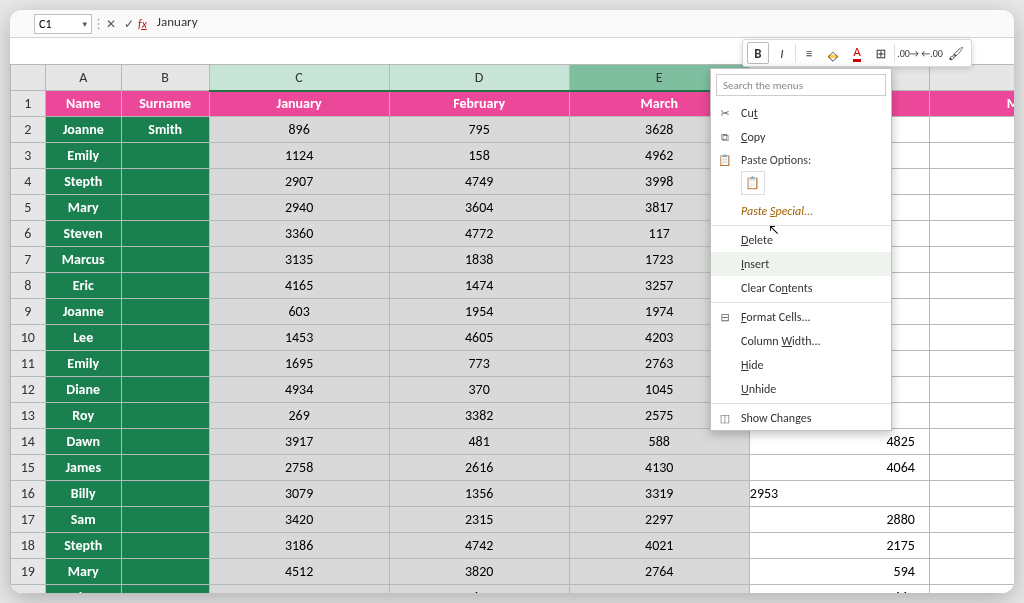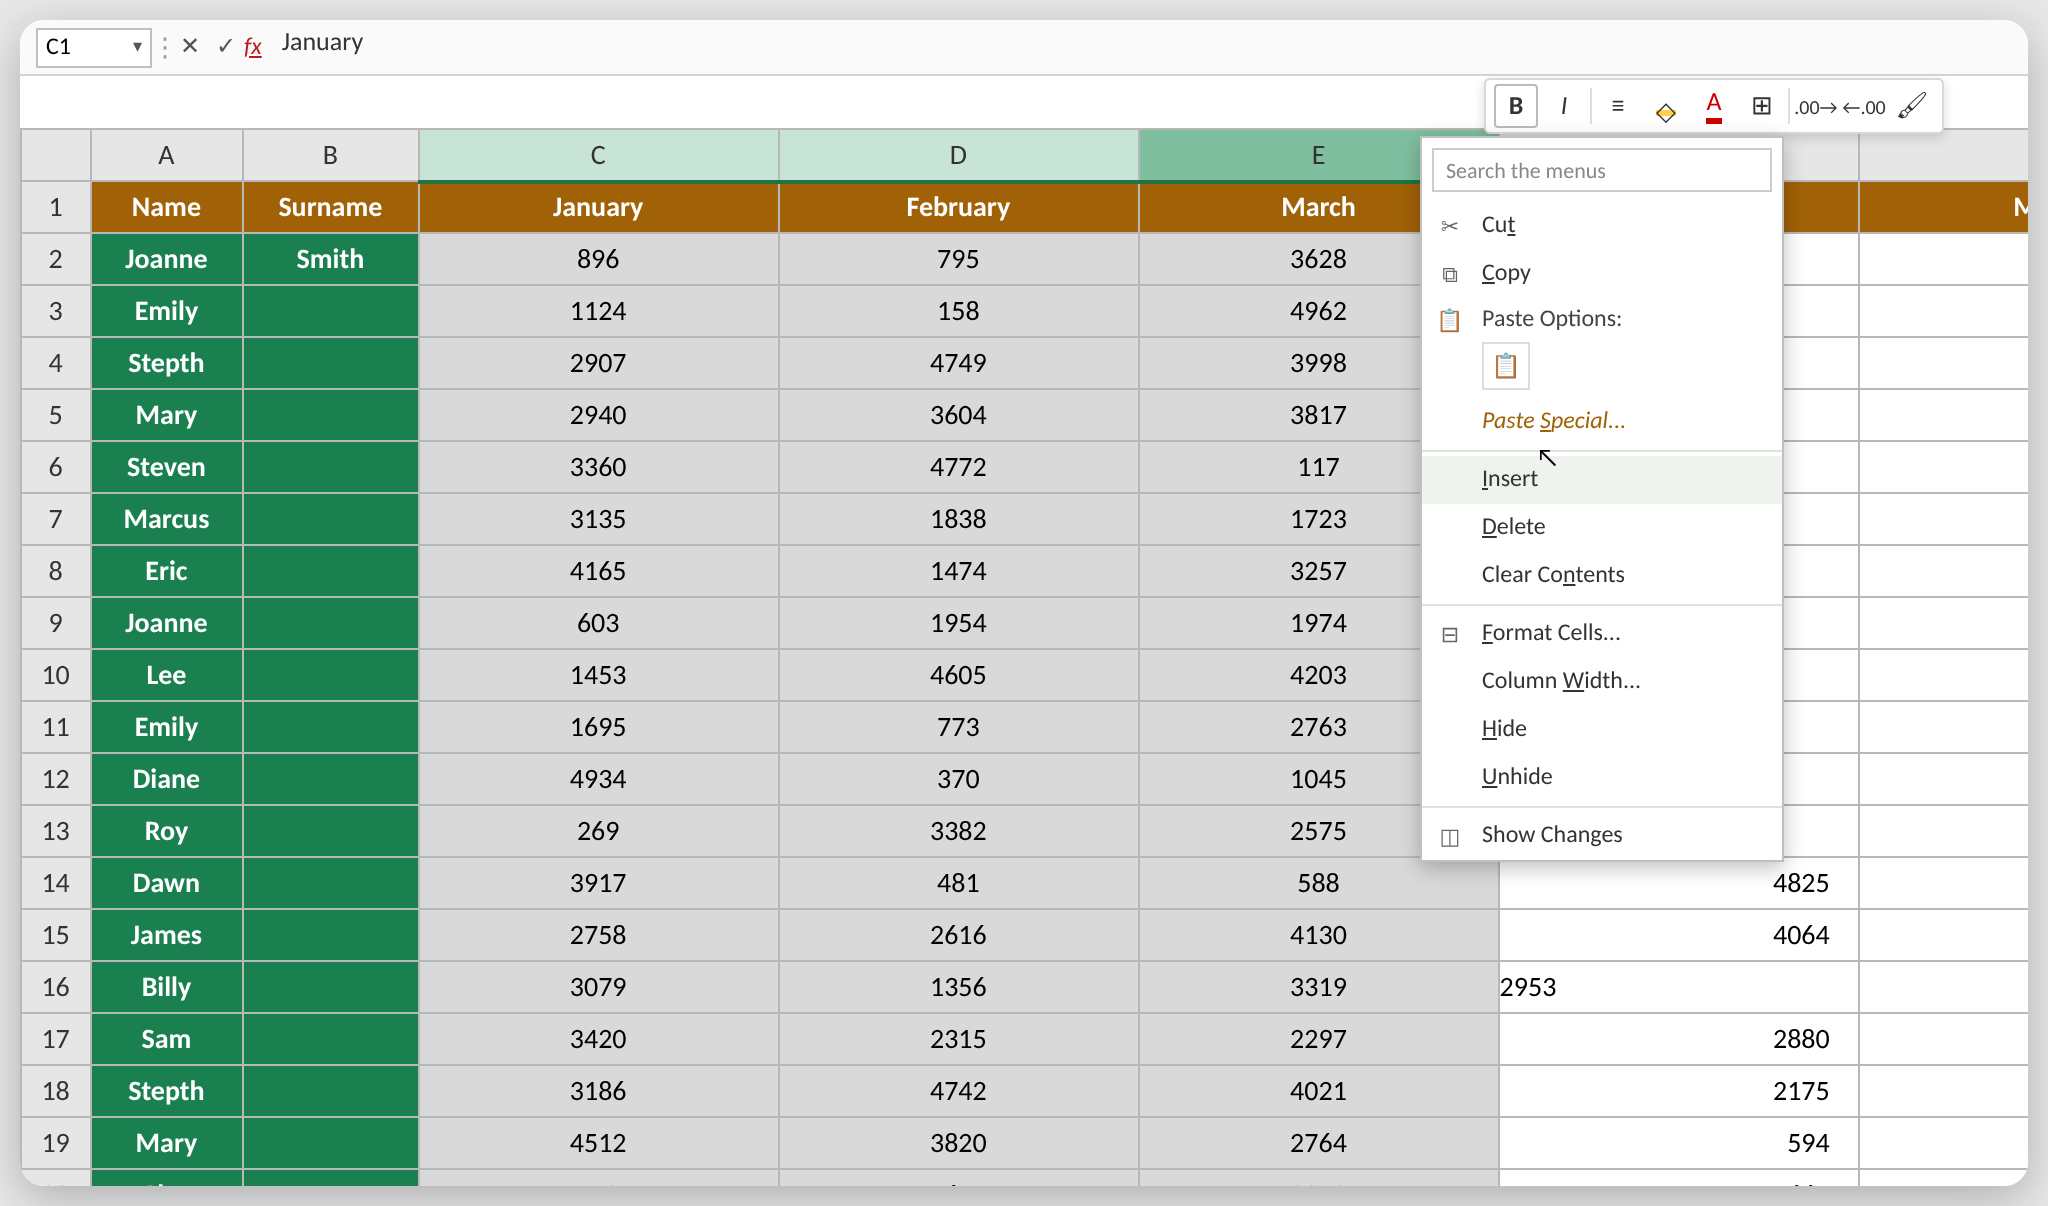--- a/index.html
+++ b/index.html
@@ -1,20 +1,20 @@
 <!DOCTYPE html>
 <html><head>
 <meta charset="utf-8">
 <style>
 * { box-sizing: border-box; margin: 0; padding: 0; font-family: Calibri, Arial, sans-serif; }
 body { background: #e8e8e8; display: flex; justify-content: center; align-items: flex-start; padding: 10px; }
 .window { width: 1024px; height: 583px; background: #fff; border-radius: 12px; box-shadow: 0 6px 24px rgba(0,0,0,0.25); overflow: hidden; position: relative; }
 
 
-.formula-bar { height: 28px; display: flex; align-items: center; padding: 0 8px; border-bottom: 1px solid #d4d4d4; background: #fafafa; font-size: 13px; }
+.formula-bar { height: 28px; display: flex; align-items: center; padding: 0 24px; border-bottom: 1px solid #d4d4d4; background: #fafafa; font-size: 13px; }
 .name-box { width: 58px; height: 20px; border: 1px solid #c0c0c0; background: #fff; padding: 0 4px; display: flex; align-items: center; justify-content: space-between; }
 .name-box-text { font-size: 12px; }
 .chevron { font-size: 9px; color: #555; }
 .divider { width: 10px; text-align: center; color: #999; }
 .fbtn { width: 18px; text-align: center; color: #555; font-size: 12px; cursor: default; }
 .fx-label { font-style: italic; font-size: 12px; color: #b91c1c; margin-right: 6px; text-decoration: underline; }
 .formula-input { flex: 1; height: 20px; padding: 0 4px; font-size: 13px; color: #333; }
 
 
 .mini-toolbar { position: absolute; top: 29px; right: 42px; height: 28px; background: #fff; border: 1px solid #d8d8d8; border-radius: 3px; box-shadow: 0 2px 6px rgba(0,0,0,0.15); display: flex; align-items: center; padding: 0 4px; gap: 2px; z-index: 30; }
@@ -29,21 +29,21 @@
 .corner { width: 30px; background: #e6e6e6; }
 .col-head { background: #e6e6e6; font-weight: normal; color: #333; font-size: 13px; position: relative; }
 .col-head.selected { background: #c8e4d6; border-bottom: 2px solid #217346; }
 .col-head.selected-main { background: #7fbfa0; border-bottom: 2px solid #217346; }
 .row-head { width: 30px; background: #e6e6e6; font-weight: normal; color: #333; font-size: 13px; }
 
 .w-name { width: 66px; }
 .w-surname { width: 76px; }
 .w-month { width: 156px; }
 
-.hdr-cell { background: #a16207; color: #fff; font-weight: bold; font-size: 14px; }
+.hdr-cell { background: #ec4899; color: #fff; font-weight: bold; font-size: 14px; }
 .name-cell { background: #1a8050; color: #fff; font-weight: bold; font-size: 14px; }
 .data-cell { background: #d9d9d9; color: #000; }
 .data-cell.white { background: #fff; }
 .data-cell.covered { color: transparent; }
 
 
 .context-menu { position: absolute; top: 58px; left: 700px; width: 182px; background: #fff; border: 1px solid #c0c0c0; box-shadow: 0 3px 10px rgba(0,0,0,0.25); z-index: 40; font-size: 12px; color: #333; }
 .ctx-search { margin: 5px; height: 22px; border: 1px solid #ccc; padding: 0 6px; font-size: 11px; color: #888; display: flex; align-items: center; }
 .ctx-item { height: 24px; display: flex; align-items: center; padding-left: 30px; position: relative; cursor: default; }
 .ctx-item.hovered { background: #eef3ee; }
@@ -323,27 +323,27 @@
       </div>
     <div class="ctx-sublabel">
         <span class="ctx-icon">📋</span>
         <span>Paste Options:</span>
       </div>
     <div class="ctx-paste-icon">📋</div>
     <div class="ctx-item disabled">
         <span>Paste <span class="underline-char">S</span>pecial...</span>
       </div>
     <div class="ctx-sep"></div>
+    <div class="ctx-item">
+        <span><span class="underline-char">D</span>elete</span>
+      </div>
     <div class="ctx-item hovered">
         <span><span class="underline-char">I</span>nsert</span>
       </div>
     <div class="ctx-item">
-        <span><span class="underline-char">D</span>elete</span>
-      </div>
-    <div class="ctx-item">
         <span>Clear Co<span class="underline-char">n</span>tents</span>
       </div>
     <div class="ctx-sep"></div>
     <div class="ctx-item">
         <span class="ctx-icon">⊟</span>
         <span><span class="underline-char">F</span>ormat Cells...</span>
       </div>
     <div class="ctx-item">
         <span>Column <span class="underline-char">W</span>idth...</span>
       </div>

